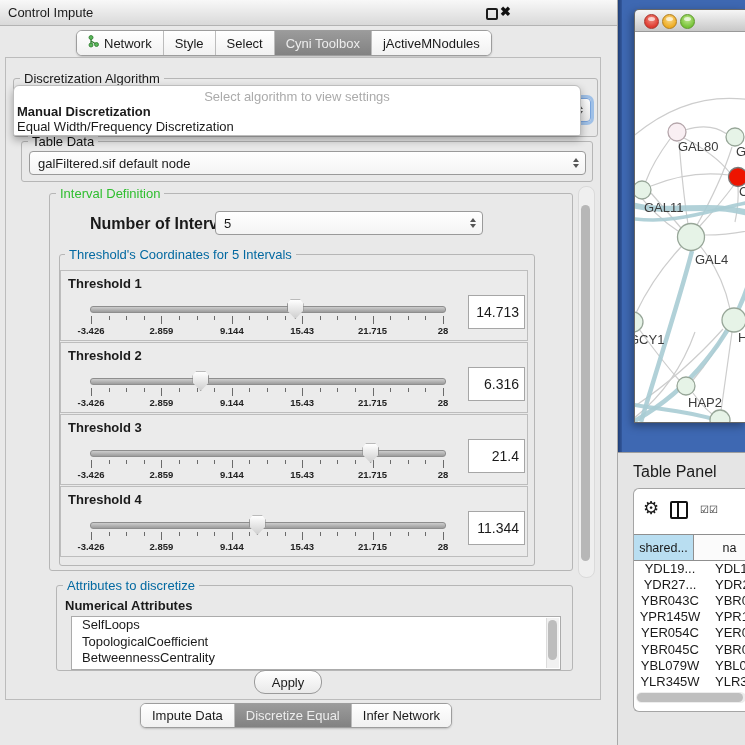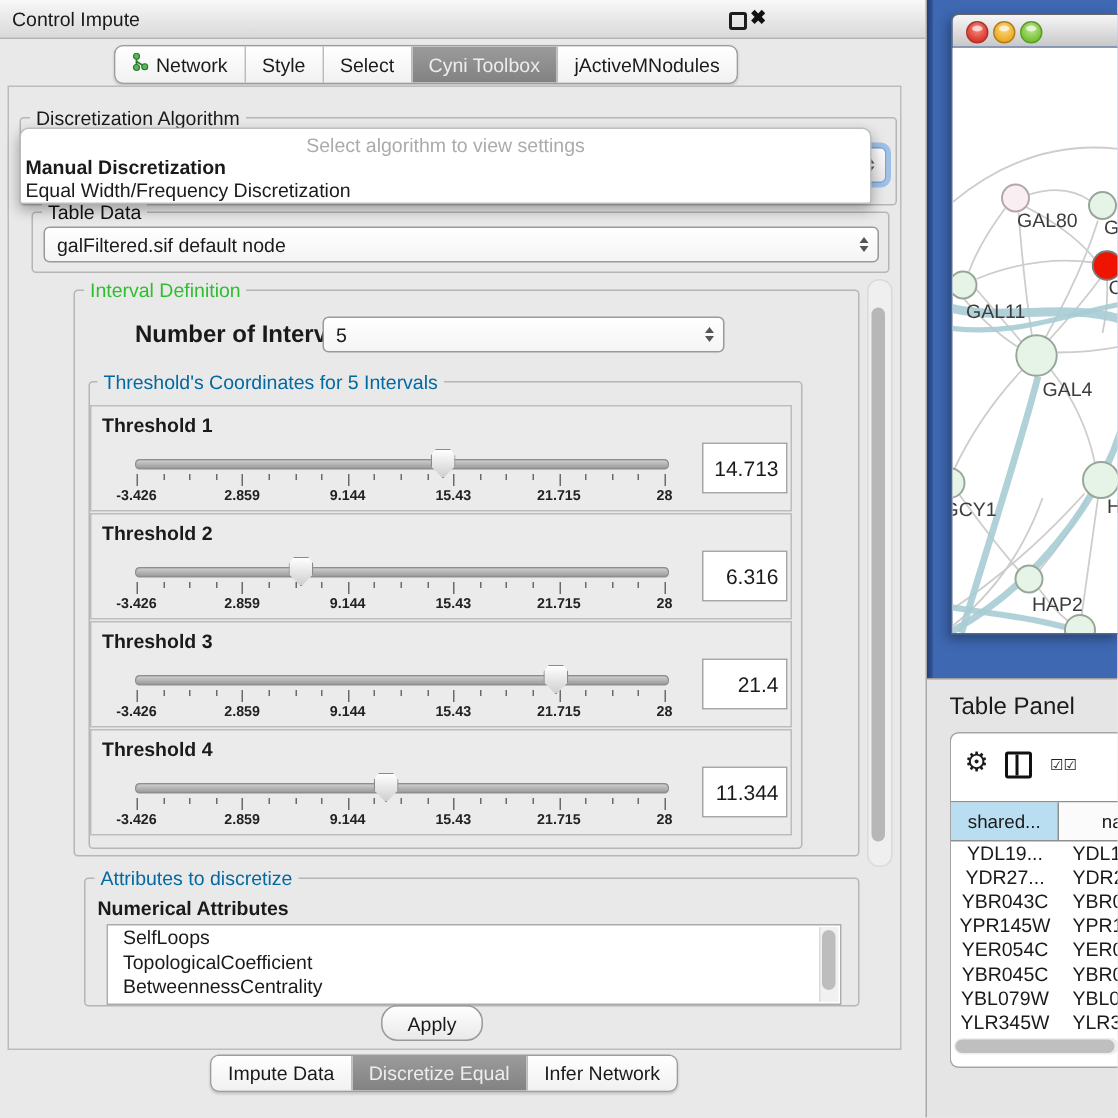--- a/index.html
+++ b/index.html
@@ -475,21 +475,21 @@
   <span id="tp-title">Table Panel</span>
   <div id="table-panel">
     <div id="tp-toolbar">
       <span id="gear-icon">⚙</span>
       <span id="split-icon">
           <i></i>
         </span>
       <span id="checks-icon">☑☑</span>
     </div>
     <div id="tp-header">
-        <div class="hcell sel" style="width: 72px;">shared...</div>
+        <div class="hcell sel" style="width: 60px;">shared...</div>
         <div class="hcell plain" style="width: 72px;">na</div>
       </div>
     <div id="tp-rows">
         <div class="trow">
           <div class="tcell1">YDL19...</div>
           <div class="tcell2">YDL1</div>
         </div>
         <div class="trow">
           <div class="tcell1">YDR27...</div>
           <div class="tcell2">YDR2</div>

